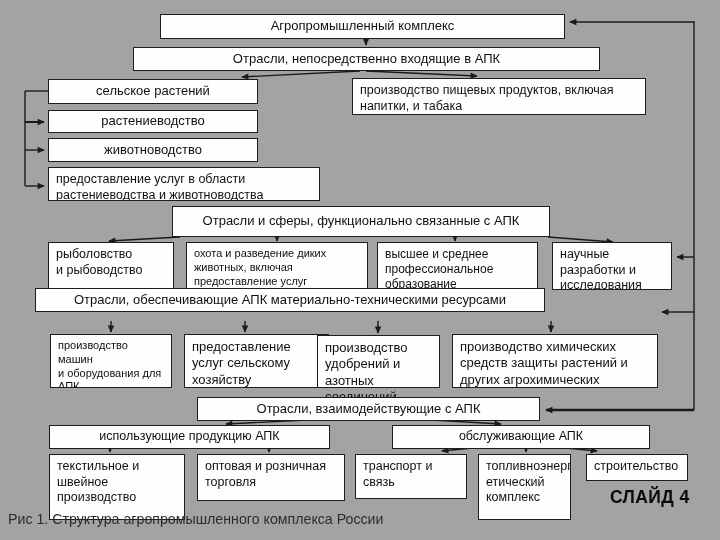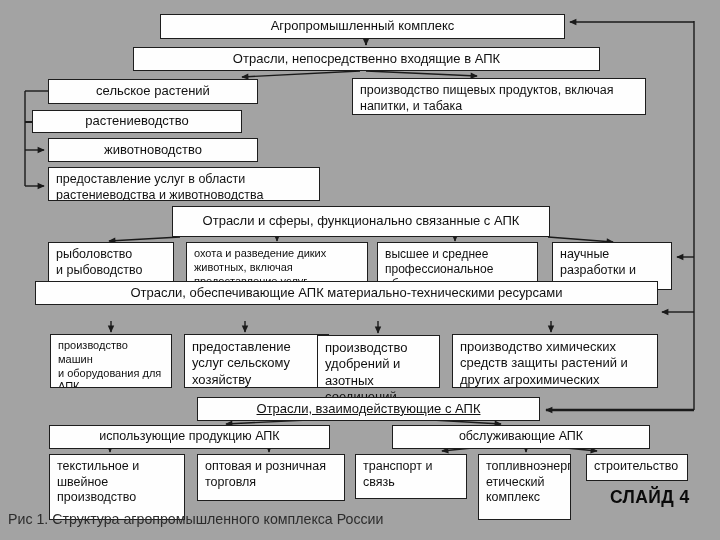--- a/index.html
+++ b/index.html
@@ -12,21 +12,21 @@
   .node{position:absolute;box-sizing:border-box;background:#fefefe;
         border:1px solid #1d1d1d;color:#101010;white-space:pre-line;
         line-height:1.25;z-index:2;overflow:hidden;font-size:12.5px;}
   .c{display:flex;align-items:center;justify-content:center;text-align:center;}
   .l{padding:4px 7px 2px 7px;}
   .f13{font-size:13px;}
   .f12{font-size:12px;}
   .f11{font-size:11px;}
   .f105{font-size:11px;}
   .ovf{overflow:visible;}
-  .ztop{z-index:3;text-decoration:underline;}
+  .ztop{z-index:3;}
   #caption{position:absolute;left:8px;top:511px;font-size:14.2px;color:#2c2c2c;
            z-index:4;white-space:nowrap;}
   #slideno{position:absolute;left:610px;top:487px;font-size:17.5px;font-weight:bold;
            color:#0a0a0a;letter-spacing:.4px;z-index:4;white-space:nowrap;}
 </style>
 </head>
 <body>
 
 <div id="slide">
 
@@ -77,21 +77,21 @@
 
   <div class="node c f13" style="left:160px;top:14px;width:405px;height:25px">Агропромышленный комплекс</div>
 
   <div class="node c f13" style="left:133px;top:47px;width:467px;height:24px">Отрасли, непосредственно входящие в АПК</div>
 
   <div class="node c f13" style="left:48px;top:79px;width:210px;height:25px">сельское растений</div>
 
   <div class="node l" style="left:352px;top:78px;width:294px;height:37px">производство пищевых продуктов, включая
 напитки, и табака</div>
 
-  <div class="node c f13" style="left:32px;top:110px;width:210px;height:23px">растениеводство</div>
+  <div class="node c f13" style="left:48px;top:110px;width:210px;height:23px">растениеводство</div>
 
   <div class="node c f13" style="left:48px;top:138px;width:210px;height:24px">животноводство</div>
 
   <div class="node l" style="left:48px;top:167px;width:272px;height:34px">предоставление услуг в области
 растениеводства и животноводства</div>
 
   <div class="node c f13" style="left:172px;top:206px;width:378px;height:31px">Отрасли и сферы, функционально связанные с АПК</div>
 
   <div class="node l" style="left:48px;top:242px;width:126px;height:48px">рыболовство
 и рыбоводство</div>
@@ -101,21 +101,21 @@
 предоставление услуг</div>
 
   <div class="node l f12" style="left:377px;top:242px;width:161px;height:48px">высшее и среднее
 профессиональное
 образование</div>
 
   <div class="node l" style="left:552px;top:242px;width:120px;height:48px">научные
 разработки и
 исследования</div>
 
-  <div class="node c f13" style="left:35px;top:281px;width:623px;height:24px">Отрасли, обеспечивающие АПК материально-техническими ресурсами</div>
+  <div class="node c f13" style="left:35px;top:288px;width:510px;height:24px">Отрасли, обеспечивающие АПК материально-техническими ресурсами</div>
 
   <div class="node l f105" style="left:50px;top:334px;width:122px;height:54px">производство машин
 и оборудования для
 АПК</div>
 
   <div class="node l f13" style="left:184px;top:334px;width:145px;height:54px">предоставление
 услуг сельскому
 хозяйству</div>
 
   <div class="node l f13 ovf" style="left:317px;top:335px;width:123px;height:53px">производство

